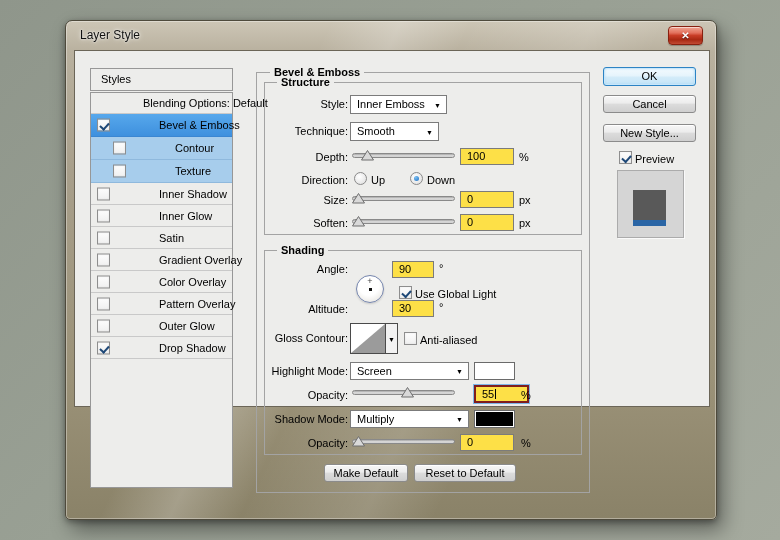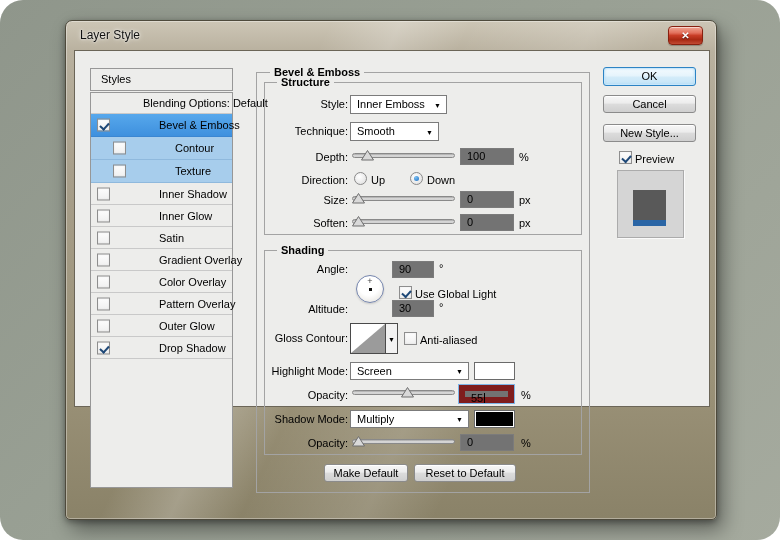--- a/index.html
+++ b/index.html
@@ -1,20 +1,20 @@
 <!DOCTYPE html>
 <html><head>
 <meta charset="utf-8">
 <style>
   * { margin:0; padding:0; box-sizing:border-box; }
   html,body { width:780px; height:540px; }
   body { font-family:"Liberation Sans", sans-serif; font-size:11px; color:#000; overflow:hidden; }
 
   .desktop { position:relative; width:780px; height:540px;
-    background:linear-gradient(135deg,#8f968b 0%,#99a094 45%,#a5aa9e 100%);border-radius:23px; }
+    background:linear-gradient(135deg,#8f968b 0%,#99a094 45%,#a5aa9e 100%); }
 
   
   .window { position:absolute; left:65px; top:20px; width:652px; height:500px;
     border:1px solid #4e4a3c; border-radius:7px 7px 5px 5px;
     background:linear-gradient(180deg,#cdc6b6 0%,#b9b19f 6%,#a89f8b 30%,#9b9278 72%,#8a8268 100%);
     box-shadow:6px 10px 20px rgba(0,0,0,.40), 0 2px 6px rgba(0,0,0,.35),
                inset 0 0 0 1px rgba(255,255,255,.35); }
   .window::before { content:""; position:absolute; inset:0; border-radius:7px; pointer-events:none;
     background:linear-gradient(115deg, rgba(255,255,255,0) 30%, rgba(255,255,255,.22) 38%,
                rgba(255,255,255,0) 46%, rgba(255,255,255,.14) 60%, rgba(255,255,255,0) 68%); }
@@ -60,23 +60,23 @@
 
   
   .fs { position:absolute; border:1px solid #a3a3a3; }
   .legend { position:absolute; top:-7px; background:#ededeb; padding:0 4px; font-weight:bold; white-space:nowrap; }
 
   
   .flabel { position:absolute; width:85px; text-align:right; white-space:nowrap; }
   .dropdown { position:absolute; height:19px; background:#fff; border:1px solid #7b7b7b;
     line-height:17px; padding-left:6px; }
   .dd-arrow { position:absolute; right:5px; top:50%; transform:translateY(-50%); font-size:7px; color:#000; }
-  .tfield { position:absolute; height:17px; background:#737373; border:1px solid #7b7b7b;
+  .tfield { position:absolute; height:17px; background:#fde047; border:1px solid #7b7b7b;
     line-height:15px; padding-left:6px; }
-  .tfield.focused { border:6px solid #7f1d1d; box-shadow:0 0 0 1px #7db6e8; }
+  .tfield.focused { border:2px solid #7f1d1d; box-shadow:0 0 0 1px #7db6e8;margin-left:15px; }
   .caret { display:inline-block; width:1px; height:10px; background:#000; vertical-align:-1px; margin-left:1px; }
   .unit { position:absolute; white-space:nowrap; }
 
   .slider { position:absolute; height:13px; }
   .track { position:absolute; left:0; right:0; top:4px; height:5px; border-radius:3px;
     border:1px solid #898989; background:linear-gradient(180deg,#a6a6a6,#dadada 55%,#cfcfcf); }
   .thumb { position:absolute; top:1px; width:13px; height:11px; }
 
   .swatch { position:absolute; width:41px; height:18px; border:1px solid #6a6a6a;
     box-shadow:inset 0 0 0 1px #fff; }

